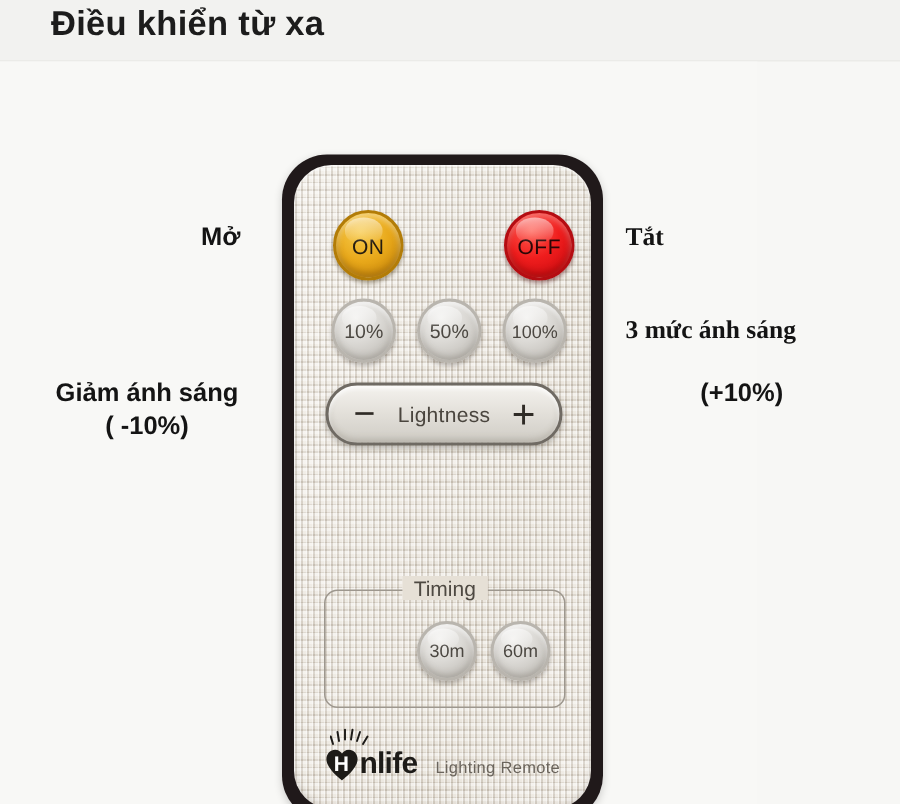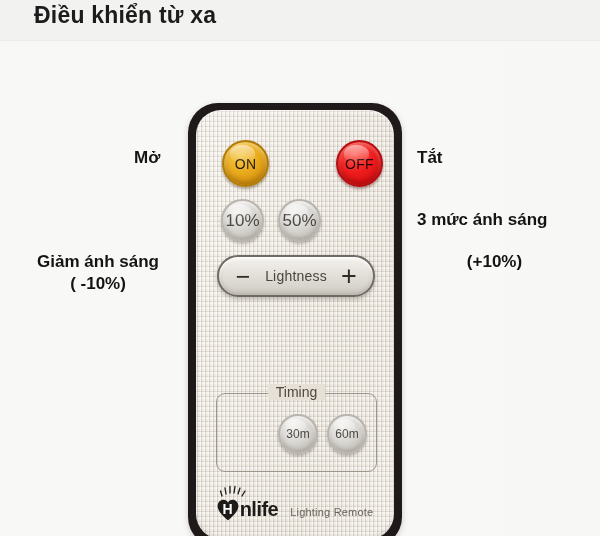--- a/index.html
+++ b/index.html
@@ -134,21 +134,21 @@
   .key-grey .cap {
     background: radial-gradient(circle at 36% 28%, #f2f1ef 0%, #dcdad6 42%, #c2bfb9 82%, #aba7a0 100%);
     border: 2px solid #b9b5ae;
     color: #4b4741;
     box-shadow:
       0 2px 3px rgba(80,72,62,.35),
       inset 0 -2px 4px rgba(110,104,94,.35),
       inset 0 2px 3px rgba(255,255,255,.85);
   }
   .key-pct { width: 43px; height: 43px; top: 89px; }
-  .key-pct .cap { font-size: 17px; }
+  .key-pct .cap { font-size: 13px; }
   #key-pct-0 { left: 25px; }
   #key-pct-1 { left: 82px; }
   #key-pct-2 { left: 139px; }
   #key-pct-2 .cap { font-size: 12px; }
 
   
   #lightness-bar {
     position: absolute;
     left: 21px; top: 145px;
     width: 158px; height: 42px;
@@ -254,21 +254,21 @@
 
   
   .callout {
     position: absolute;
     font-size: 17px;
     font-weight: bold;
     color: #141414;
     white-space: nowrap;
     line-height: 1.32;
   }
-  .callout.right { text-align: right; }
+  .callout.right { text-align: right; font-family: Liberation Serif, serif; }
   .callout.center { text-align: center; }
   #callout-on    { left: 134px; top: 106px; }
   #callout-off   { left: 417px; top: 106px; }
   #callout-levels{ left: 417px; top: 168px; }
   #callout-dim   { left: 18px;  top: 210px; width: 160px; text-align: center; }
   #callout-bright{ left: 412px; top: 210px; width: 165px; text-align: center; }
   #callout-timer { left: 417px; top: 381px; }
 </style>
 </head>
 <body>
@@ -302,20 +302,23 @@
       </div>
       <div class="key key-power" id="key-off">
         <div class="cap">OFF</div>
       </div>
 
       <div class="key key-grey key-pct" id="key-pct-0">
         <div class="cap">10%</div>
       </div>
       <div class="key key-grey key-pct" id="key-pct-1">
         <div class="cap">50%</div>
+      </div>
+      <div class="key key-grey key-pct" id="key-pct-2">
+        <div class="cap">100%</div>
       </div>
 
       <div id="lightness-bar">
         <div id="lightness-minus">−</div>
         <div id="lightness-label">Lightness</div>
         <div id="lightness-plus">+</div>
       </div>
 
       <div id="timing-group">
         <div id="timing-legend">Timing</div>

